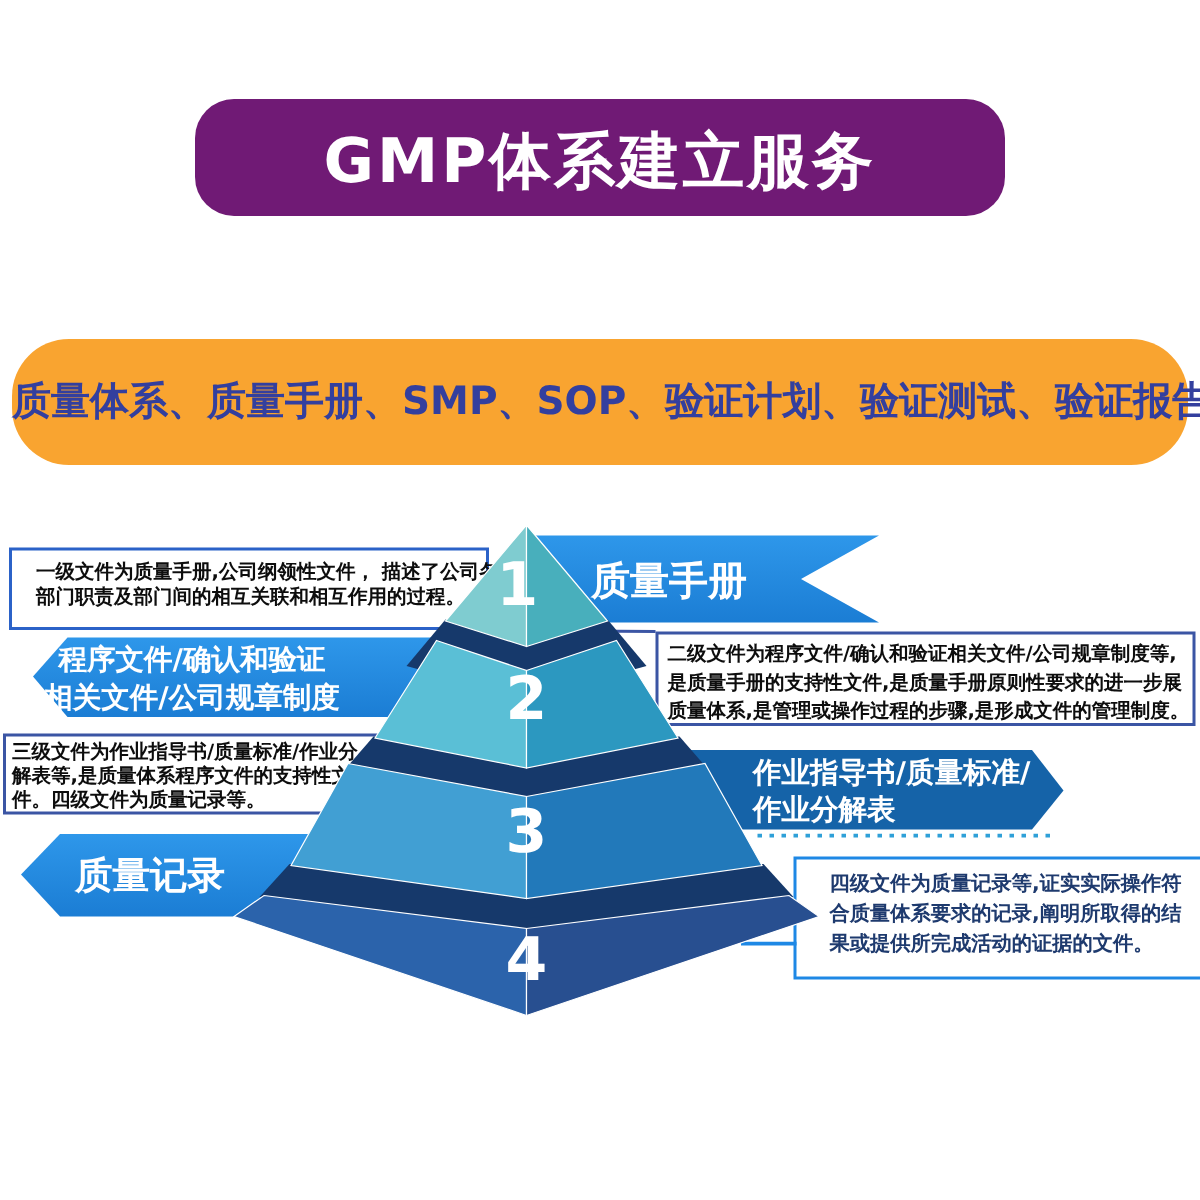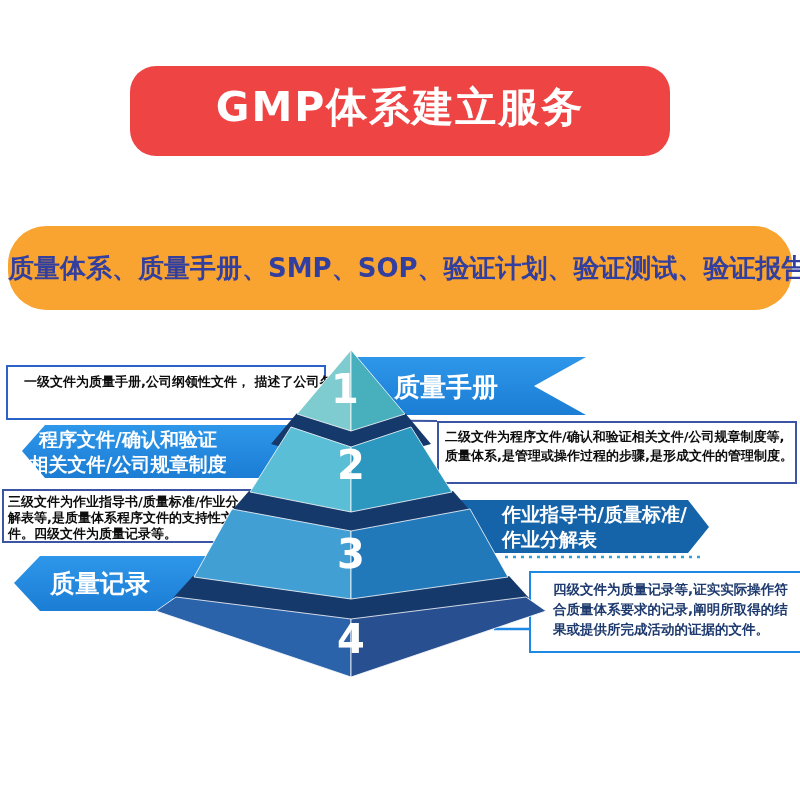--- a/index.html
+++ b/index.html
@@ -3,22 +3,22 @@
 <meta charset="utf-8">
 <style>
   html,body{margin:0;padding:0;}
   body{
     width:800px;height:800px;position:relative;background:#ffffff;
     font-family:"DejaVu Sans","Liberation Sans",sans-serif;overflow:hidden;
   }
   .abs{position:absolute;}
   
   .title-pill{
-    left:130px;top:66px;width:540px;height:90px;border-radius:26px;
-    background:#ef4444;color:#ffffff;font-size:41px;font-weight:bold;
+    left:130px;top:66px;width:540px;height:78px;border-radius:26px;
+    background:#701a75;color:#ffffff;font-size:41px;font-weight:bold;
     text-align:center;line-height:82px;letter-spacing:2px;
   }
   
   .services-pill{
     left:8px;top:226px;width:784px;height:84px;border-radius:38px;
     background:#F9A430;color:#333F9E;font-size:26px;font-weight:bold;
     text-align:center;line-height:84px;white-space:nowrap;
   }
   
   .note{
@@ -40,24 +40,26 @@
 </style>
 </head>
 <body>
 
 <div class="abs title-pill">GMP体系建立服务</div>
 
 <div class="abs services-pill">质量体系、质量手册、SMP、SOP、验证计划、验证测试、验证报告</div>
 
 <div class="note note-1">
   <div>一级文件为质量手册,公司纲领性文件， 描述了公司各</div>
+  <div>部门职责及部门间的相互关联和相互作用的过程。</div>
 </div>
 
 <div class="note note-2">
   <div>二级文件为程序文件/确认和验证相关文件/公司规章制度等,</div>
+  <div>是质量手册的支持性文件,是质量手册原则性要求的进一步展</div>
   <div>质量体系,是管理或操作过程的步骤,是形成文件的管理制度。</div>
 </div>
 
 <div class="note note-3">
   <div>三级文件为作业指导书/质量标准/作业分</div>
   <div>解表等,是质量体系程序文件的支持性文</div>
   <div>件。四级文件为质量记录等。</div>
 </div>
 
 <div class="note note-4">

